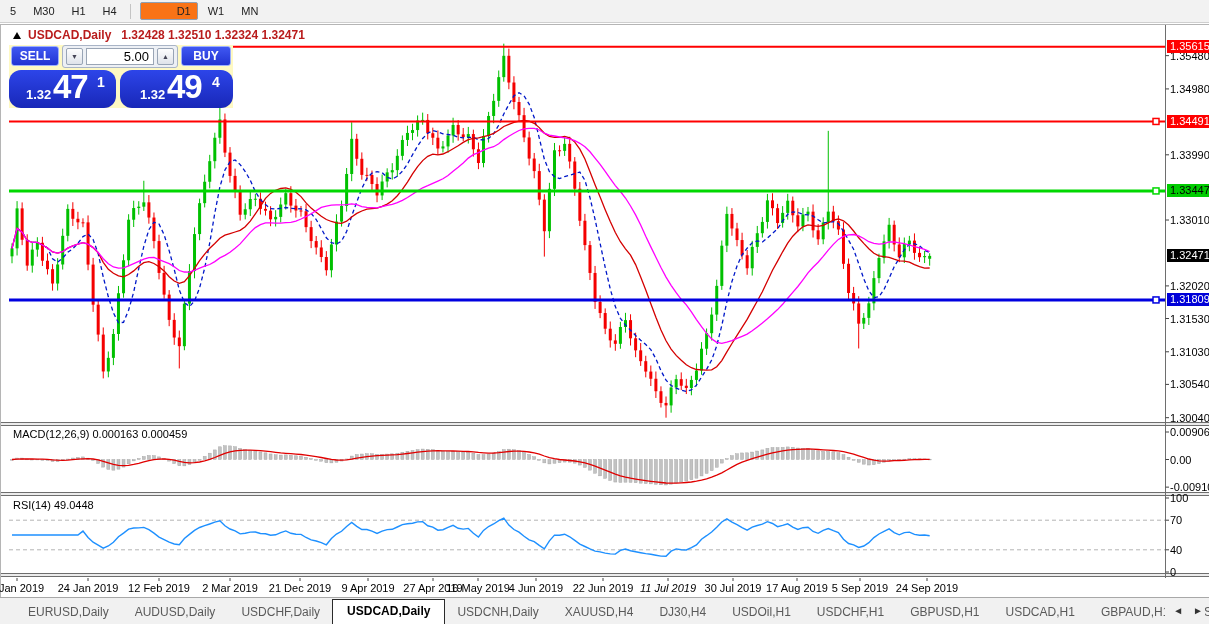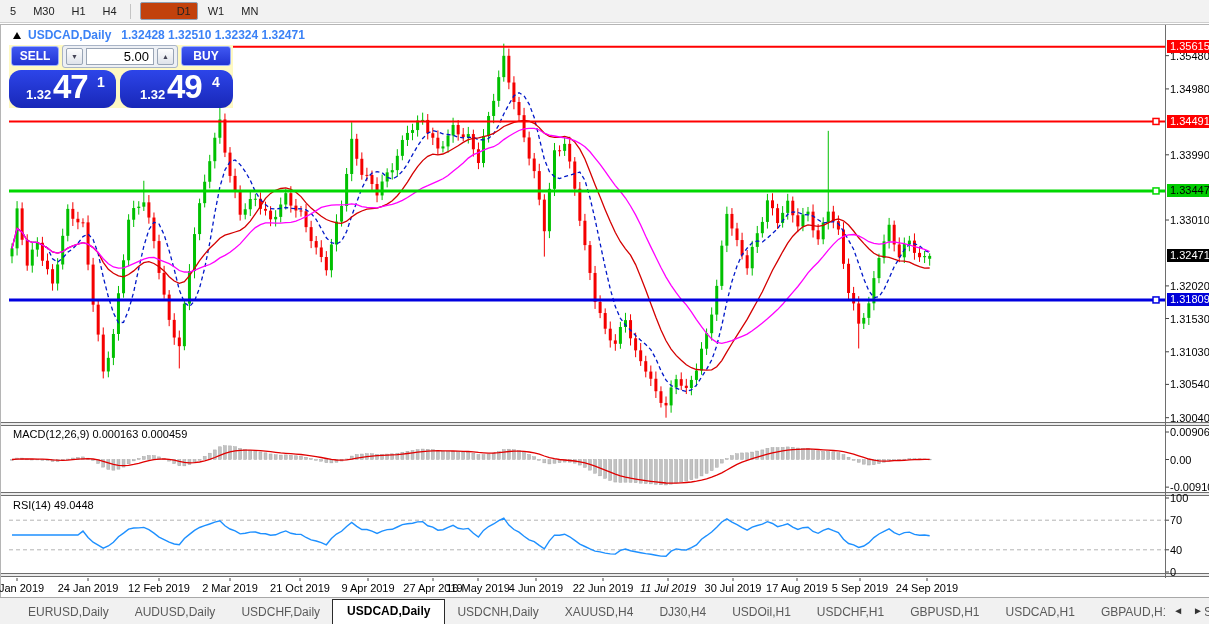--- a/index.html
+++ b/index.html
@@ -5,30 +5,30 @@
   * { margin:0; padding:0; box-sizing:border-box; }
   html,body { width:1209px; height:624px; overflow:hidden; background:#fff;
     font-family:"Liberation Sans", sans-serif; }
   #app { position:relative; width:1209px; height:624px; background:#fff; }
 
   
   #toolbar { position:absolute; left:0; top:0; width:1209px; height:23px;
     background:#f2f2f2; border-bottom:1px solid #cfcfcf; display:flex; align-items:center; }
   .tfbtn { font-size:11px; color:#222; padding:2px 6px; margin-left:3px; border:1px solid transparent;
     border-radius:2px; background:transparent; cursor:default; font-family:inherit; }
-  .tfbtn.active { background:#c2410c; border:1px solid #8fa0b4;padding-left:36px; }
+  .tfbtn.active { background:#f97316; border:1px solid #8fa0b4;padding-left:36px; }
   .tfsep { width:1px; height:15px; background:#c4c4c4; margin:0 6px; }
 
   
   #chartwin { position:absolute; left:0; top:24px; width:1209px; height:573px;
     background:#fff; border-left:1px solid #b5b5b5; border-top:1px solid #b5b5b5; }
   #gfx { position:absolute; left:0; top:0; width:1209px; height:624px; }
 
   #charttitle { position:absolute; left:12px; top:3px; height:14px; font-size:12px;
-    font-weight:600; color:#3b82f6; white-space:nowrap; z-index:5; }
+    font-weight:600; color:#b91c1c; white-space:nowrap; z-index:5; }
   #charttitle .tri { display:inline-block; width:0; height:0; border-left:4px solid transparent;
     border-right:4px solid transparent; border-bottom:7px solid #000; margin-right:7px; }
   #charttitle .ohlc { margin-left:10px; font-weight:600; }
 
   
   #oneclick { position:absolute; left:8px; top:20px; width:224px; height:63px; z-index:6; background:#fef9c3; }
   #sellbtn,#buybtn { position:absolute; top:1px; height:20px; font-size:12px; font-weight:bold;
     color:#fff; text-align:center; border:1px solid #9db0ff; border-radius:3px;
     background:linear-gradient(180deg,#4058f2,#2133d2); font-family:inherit; }
   #sellbtn { left:2px; width:48px; }
@@ -752,21 +752,21 @@
         <div class="axlabel" style="left: 1169px; top: 467px;">100</div>
         <div class="axlabel" style="left: 1169px; top: 489.2px;">70</div>
         <div class="axlabel" style="left: 1169px; top: 518.8px;">40</div>
         <div class="axlabel" style="left: 1169px; top: 541px;">0</div>
       </div>
     <div id="xaxis">
         <div class="datelabel" style="left: 16px; top: 557px;">5 Jan 2019</div>
         <div class="datelabel" style="left: 87px; top: 557px;">24 Jan 2019</div>
         <div class="datelabel" style="left: 158px; top: 557px;">12 Feb 2019</div>
         <div class="datelabel" style="left: 229px; top: 557px;">2 Mar 2019</div>
-        <div class="datelabel" style="left: 299px; top: 557px;">21 Oct 2019</div>
+        <div class="datelabel" style="left: 299px; top: 557px;">21 Dec 2019</div>
         <div class="datelabel" style="left: 367px; top: 557px;">9 Apr 2019</div>
         <div class="datelabel" style="left: 432px; top: 557px;">27 Apr 2019</div>
         <div class="datelabel" style="left: 477px; top: 557px;">16 May 2019</div>
         <div class="datelabel" style="left: 535px; top: 557px;">4 Jun 2019</div>
         <div class="datelabel" style="left: 602px; top: 557px;">22 Jun 2019</div>
         <div class="datelabel" style="left: 667px; top: 557px; font-style: italic;">11 Jul 2019</div>
         <div class="datelabel" style="left: 732px; top: 557px;">30 Jul 2019</div>
         <div class="datelabel" style="left: 796px; top: 557px;">17 Aug 2019</div>
         <div class="datelabel" style="left: 859px; top: 557px;">5 Sep 2019</div>
         <div class="datelabel" style="left: 926px; top: 557px;">24 Sep 2019</div>

